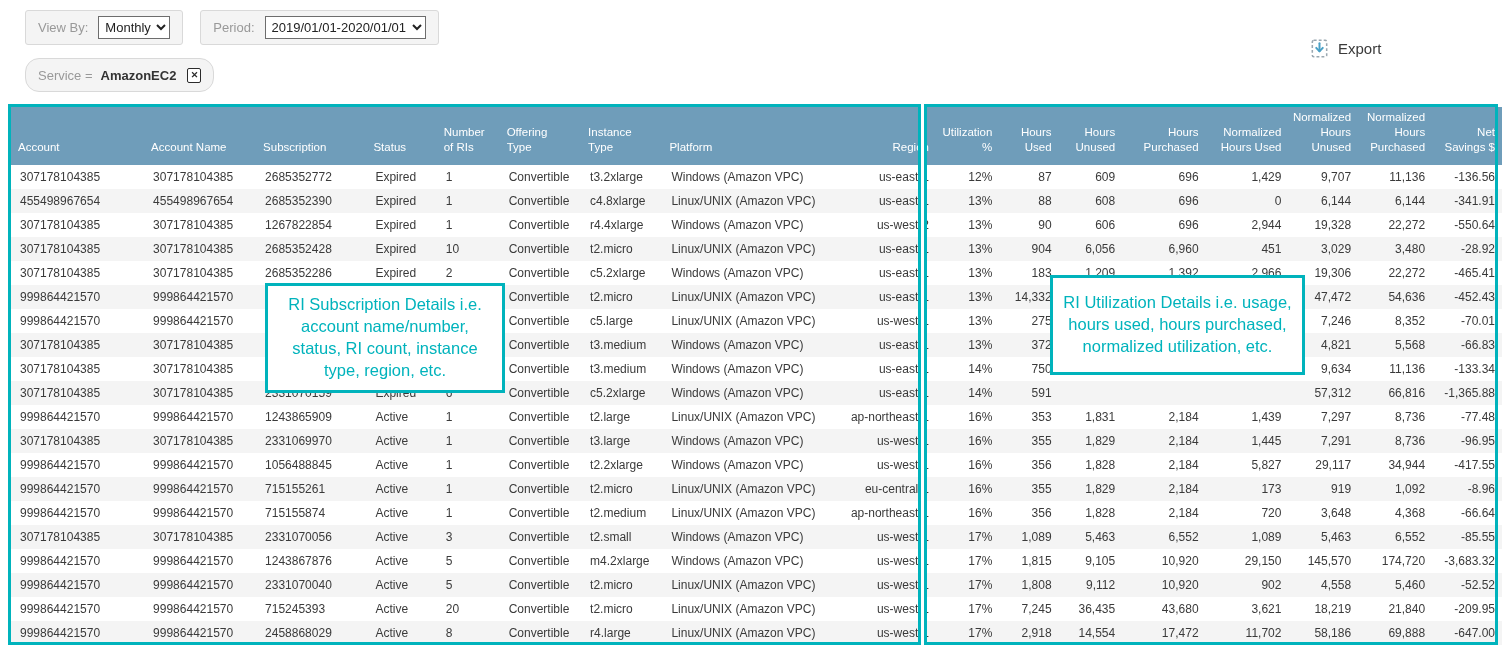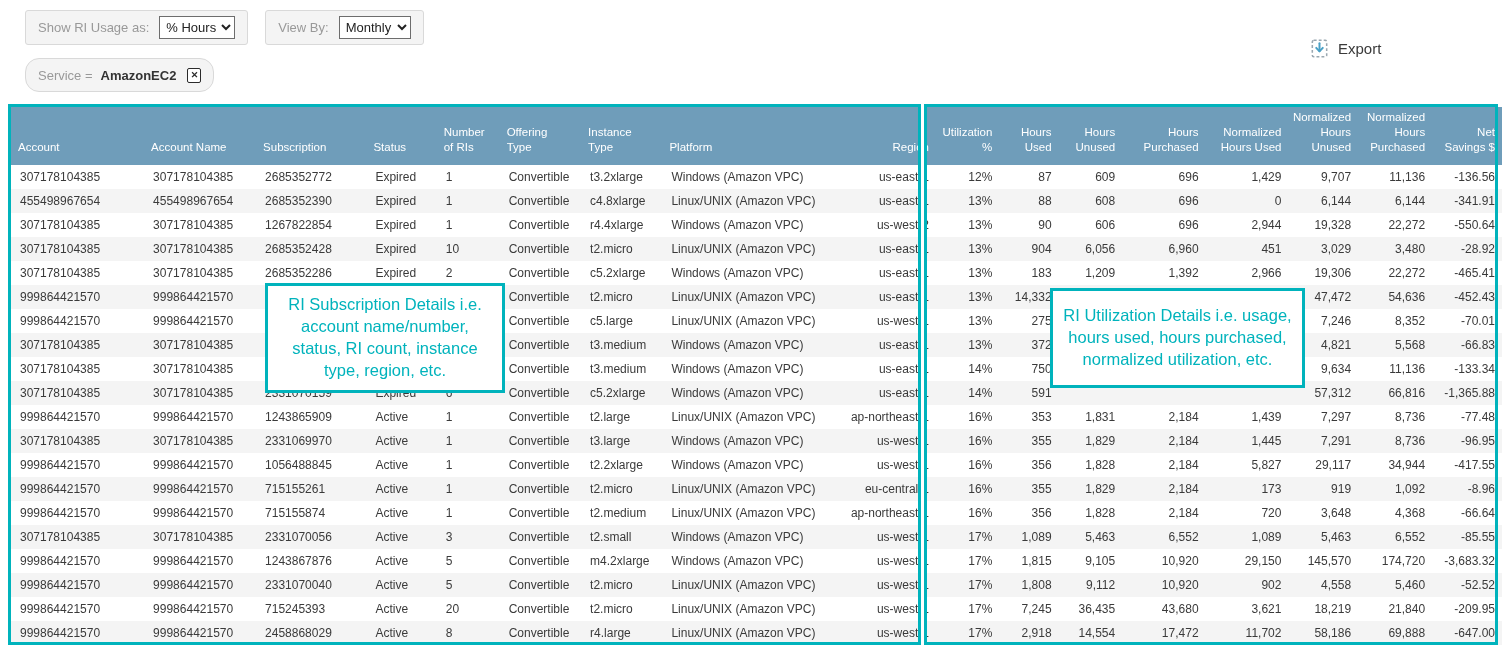--- a/index.html
+++ b/index.html
@@ -43,38 +43,38 @@
   
   .gap-strip { position:absolute; left:919px; top:104px; width:7px; height:541px;
     background:#fff; pointer-events:none; }
   .outline-box { position:absolute; border:3px solid #00b3bc; pointer-events:none; }
   .box-left  { left:8px;   top:104px; width:913px; height:541px; }
   .box-right { left:924px; top:104px; width:574px; height:541px; }
   .callout { position:absolute; background:#fff; border:3px solid #00b3bc; color:#00b3bc;
     font-size:16.5px; text-align:center; display:flex; align-items:center; justify-content:center;
     padding:4px 8px; line-height:1.32; pointer-events:none; }
   .callout-left  { left:265px;  top:283px; width:240px; height:110px; }
-  .callout-right { left:1050px; top:288px; width:255px; height:100px; }
+  .callout-right { left:1050px; top:275px; width:255px; height:100px; }
 </style>
 </head>
 <body>
 
 <div class="page">
 
   <div class="toolbar">
-    <div class="control-group">
-      <span class="control-label">Show RI Usage as:</span>
-      <select>
-        <option>% Hours</option>
-      </select>
-    </div>
     <div class="control-group">
       <span class="control-label">View By:</span>
       <select>
         <option>Monthly</option>
+      </select>
+    </div>
+    <div class="control-group">
+      <span class="control-label">Period:</span>
+      <select>
+        <option>2019/01/01-2020/01/01</option>
       </select>
     </div>
   </div>
 
   <div class="export-button">
     <span style="display:inline-flex;">
       <svg width="23" height="23" viewBox="0 0 24 24" fill="none">
         <rect x="4.5" y="3.5" width="15" height="17" rx="1.5" stroke="#9aa7b0" stroke-width="1.6" stroke-dasharray="3 2.2"></rect>
         <path d="M12 6.5v8" stroke="#4aa0c6" stroke-width="2.1" stroke-linecap="round"></path>
         <path d="M8.6 11.4 12 15l3.4-3.6" stroke="#4aa0c6" stroke-width="2.1" stroke-linecap="round" stroke-linejoin="round" fill="none"></path>

